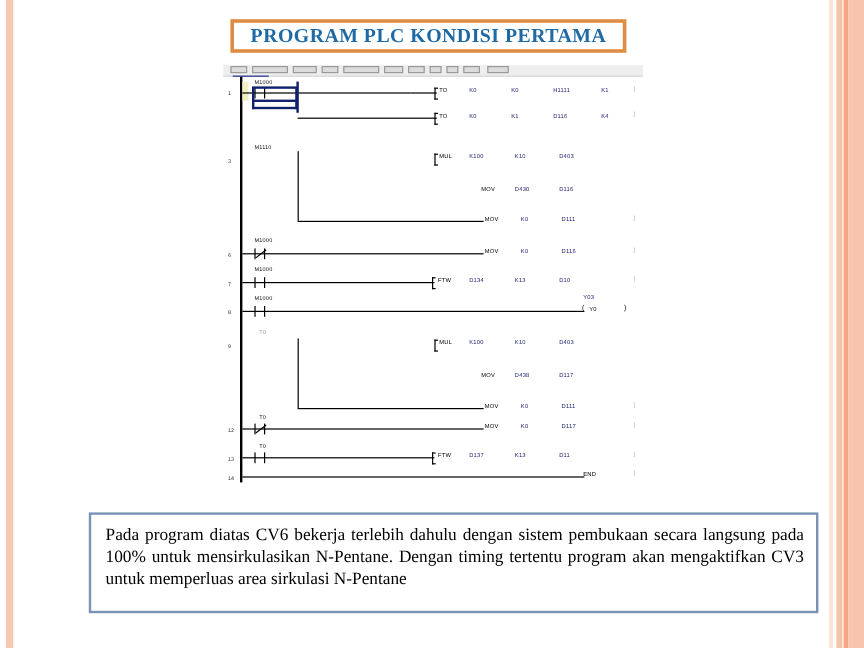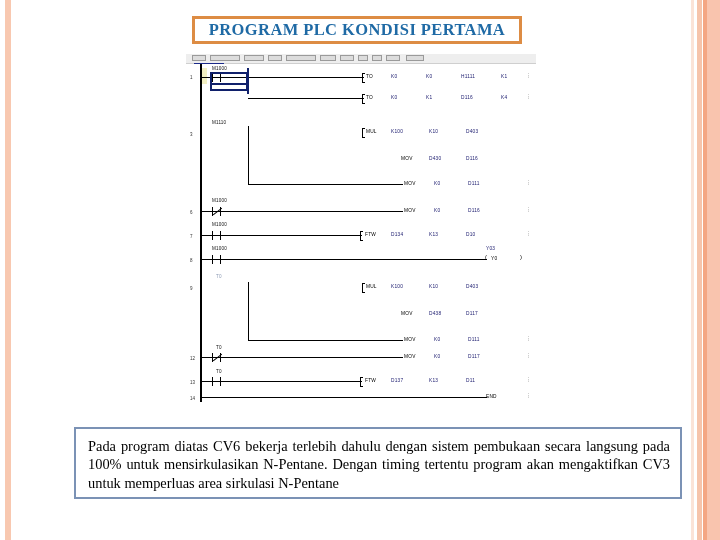--- a/index.html
+++ b/index.html
@@ -210,21 +210,21 @@
     position: absolute;
     background: #f2efc2;
   }
 
   
   .caption-box {
     position: absolute;
     left: 74px;
     top: 427px;
     width: 608px;
-    height: 72px;
+    height: 84px;
     box-sizing: border-box;
     border: 2px solid #7b92b5;
     background: #ffffff;
     padding: 8px 10px 6px 12px;
   }
   .caption-text {
     font-family: "Liberation Serif", serif;
     font-size: 14.4px;
     line-height: 18.4px;
     color: #000000;

